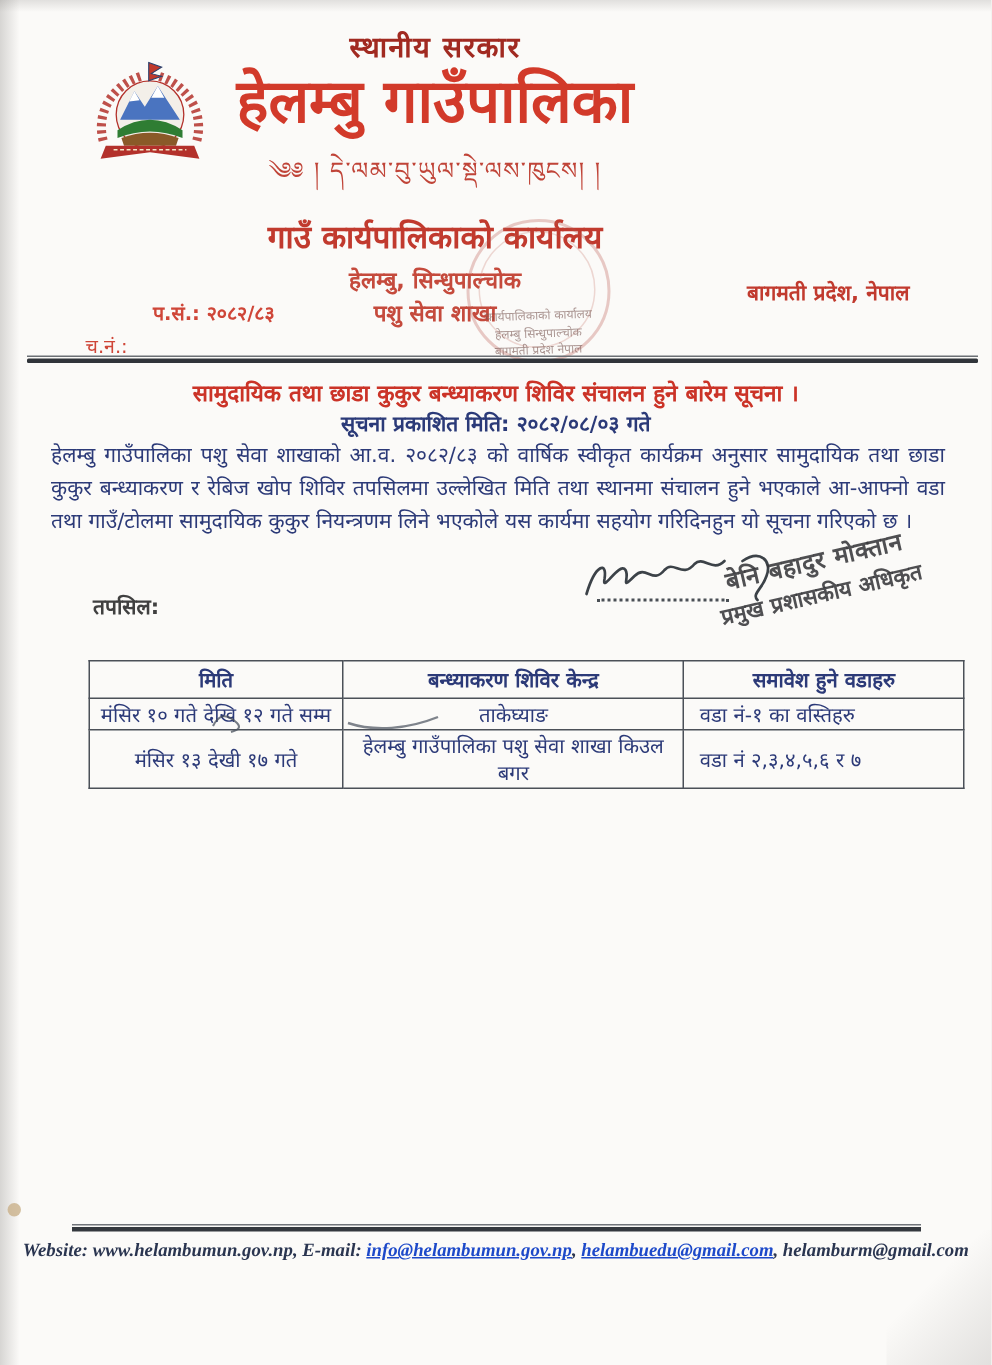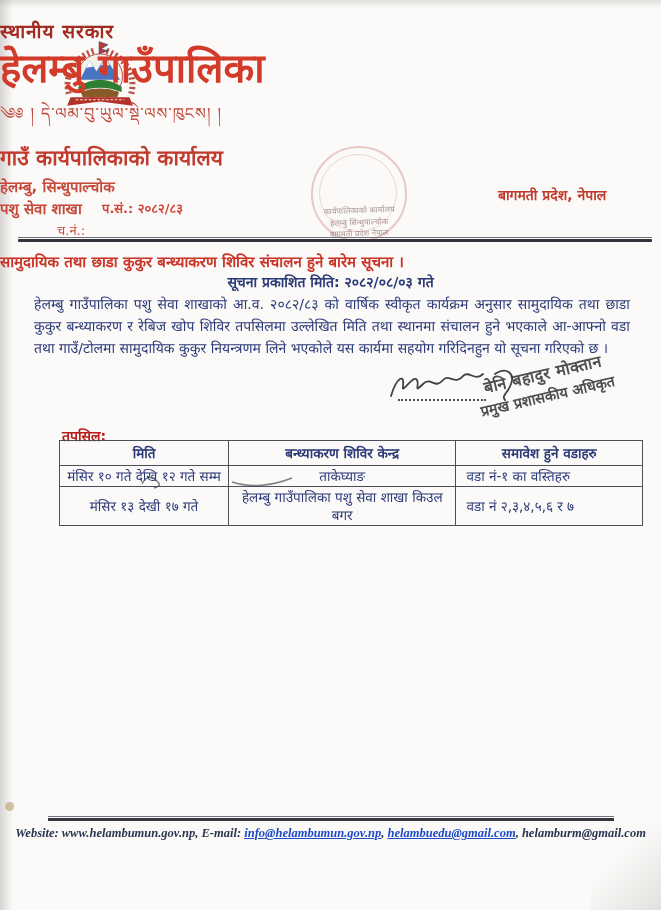--- a/index.html
+++ b/index.html
@@ -10,21 +10,21 @@
   .edge-left{position:absolute;left:0;top:0;width:13px;height:910px;
      background:linear-gradient(90deg,rgba(120,118,115,.28),rgba(120,118,115,0));}
   .edge-top{position:absolute;left:0;top:0;width:661px;height:8px;
      background:linear-gradient(180deg,rgba(120,118,115,.20),rgba(120,118,115,0));}
   .corner-smudge{position:absolute;left:5px;top:802px;width:9px;height:9px;border-radius:50%;
      background:#c9b08a;opacity:.8;}
   .shadow-br{position:absolute;right:0;bottom:0;width:70px;height:90px;
      background:linear-gradient(315deg,rgba(150,148,145,.25),rgba(150,148,145,0) 60%);}
 
   
-  .head-center{position:absolute;left:0;top:18px;width:580px;text-align:left;}
+  .head-center{position:absolute;left:0;top:18px;width:580px;text-align:center;}
   .kicker{font-size:19px;font-weight:bold;color:#a12a21;letter-spacing:1px;}
   .muni{font-size:40px;font-weight:bold;color:#d23a2a;line-height:1.05;margin-top:3px;}
   .tibetan{font-size:16px;color:#c04438;margin-top:7px;letter-spacing:1px;}
   .office{font-size:21px;font-weight:bold;color:#c13a2e;margin-top:2px;}
   .loc{font-size:15px;font-weight:bold;color:#c54a3c;margin-top:5px;}
   .branch{font-size:15px;font-weight:bold;color:#c54a3c;margin-top:2px;}
 
   .emblem{position:absolute;left:56px;top:40px;}
   .province{position:absolute;left:498px;top:185px;font-size:14px;font-weight:bold;color:#c13a2e;}
   .refno{position:absolute;left:54px;top:199px;font-size:13px;font-weight:bold;color:#cf4638;margin-left:48px;}
@@ -37,35 +37,35 @@
   .hstamp .ring2{position:absolute;left:16px;top:8px;width:76px;height:76px;border-radius:50%;
      border:1px solid rgba(185,85,75,.22);}
   .hstamp .t{position:absolute;width:160px;left:-24px;text-align:center;font-size:8px;
      color:rgba(120,85,80,.62);transform:rotate(-2deg);}
   .t1{top:58px;} .t2{top:70px;} .t3{top:81px;color:rgba(120,85,80,.5);}
 
   .rule-thick{position:absolute;left:18px;top:237px;width:634px;}
   .rule-thick .a{height:1px;background:#6b6f74;}
   .rule-thick .b{height:3px;background:#30343a;margin-top:1px;border-radius:1px;}
 
-  .notice-title{position:absolute;left:0;top:251px;width:661px;text-align:left;
+  .notice-title{position:absolute;left:0;top:251px;width:661px;text-align:center;
      font-size:15px;font-weight:bold;color:#cb3327;}
   .notice-date{position:absolute;left:0;top:272px;width:661px;text-align:center;
      font-size:14px;font-weight:bold;color:#2b3a78;}
   .notice-body{position:absolute;left:34px;top:293px;width:596px;text-align:justify;
      font-size:14px;line-height:22px;color:#2c3a78;}
 
   .sig{position:absolute;left:383px;top:366px;}
   .sig-dots{position:absolute;left:398px;top:399px;width:88px;border-bottom:2px dotted #4a4f55;}
   .ostamp{position:absolute;left:428px;top:389px;width:230px;transform:rotate(-13deg);
      transform-origin:left top;color:rgba(55,55,58,.88);text-align:center;}
   .ostamp .nm{font-size:16px;font-weight:bold;letter-spacing:.5px;}
   .ostamp .ds{font-size:14.5px;font-weight:bold;margin-top:1px;}
 
-  .tapasil{position:absolute;left:62px;top:426px;font-size:14px;font-weight:bold;color:#b91c1c;}
+  .tapasil{position:absolute;left:62px;top:394px;font-size:14px;font-weight:bold;color:#404040;}
 
   table.sched{position:absolute;left:59px;top:440px;width:584px;border-collapse:collapse;
      table-layout:fixed;}
   table.sched th,table.sched td{border:1.6px solid #4b5058;color:#2c3a78;
      font-size:13.5px;padding:1px 6px;}
   table.sched th{font-weight:bold;text-align:center;height:22px;}
   table.sched td{height:17px;text-align:center;}
   table.sched td.lft{text-align:left;padding-left:10px;}
 
   .penmarks{position:absolute;left:120px;top:468px;pointer-events:none;}

